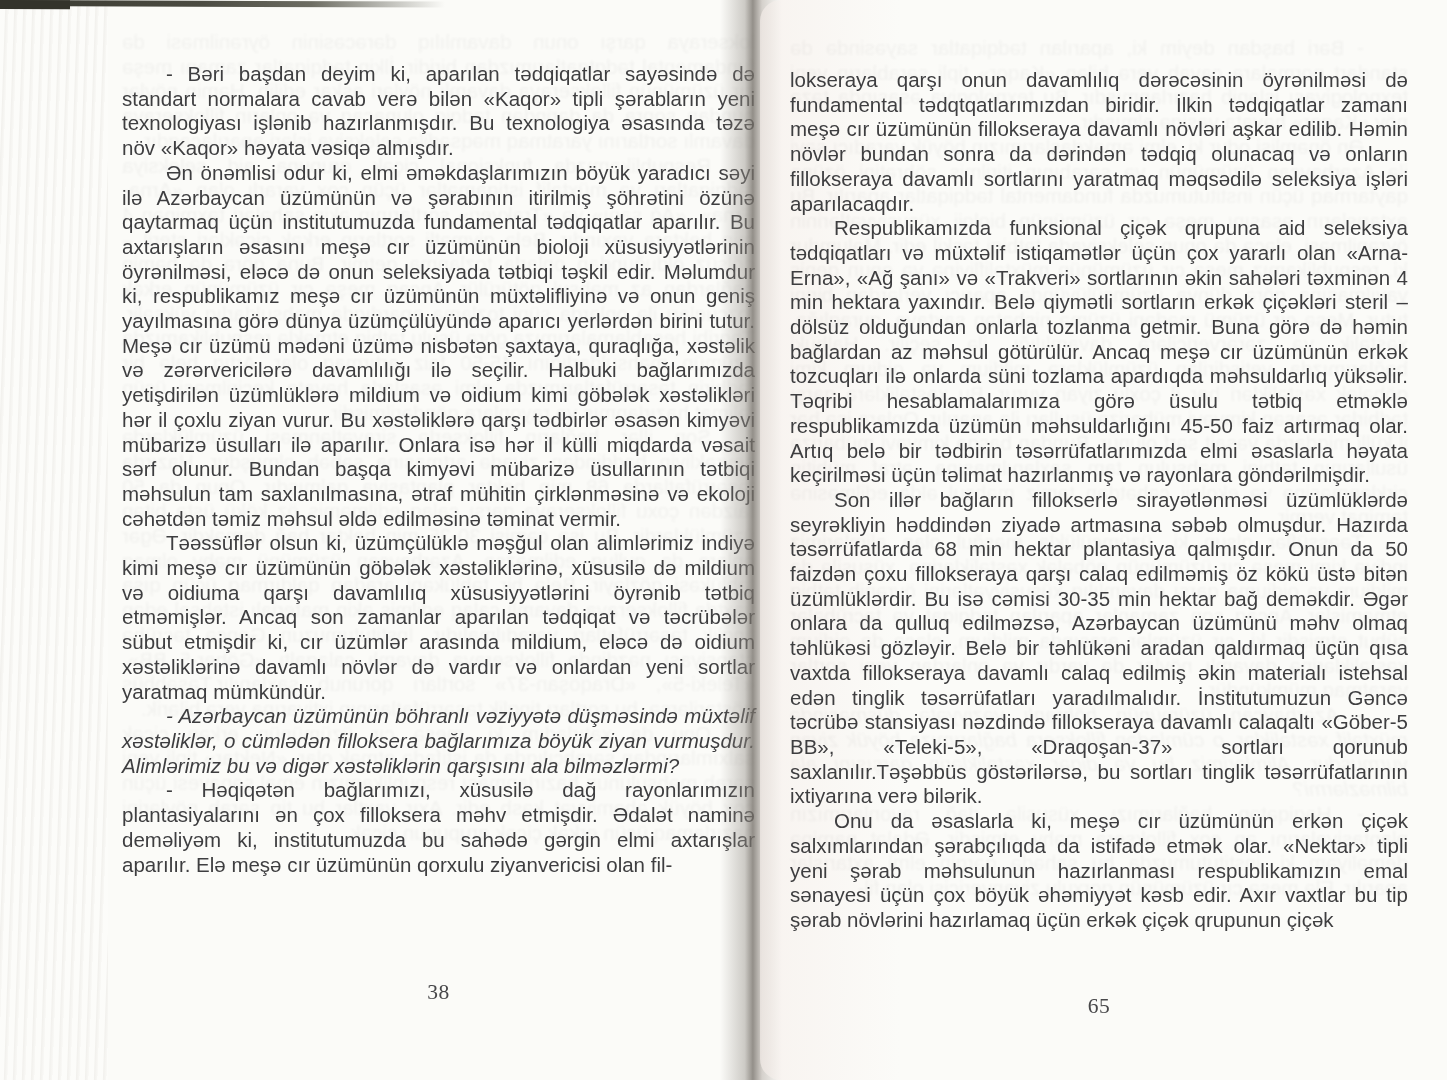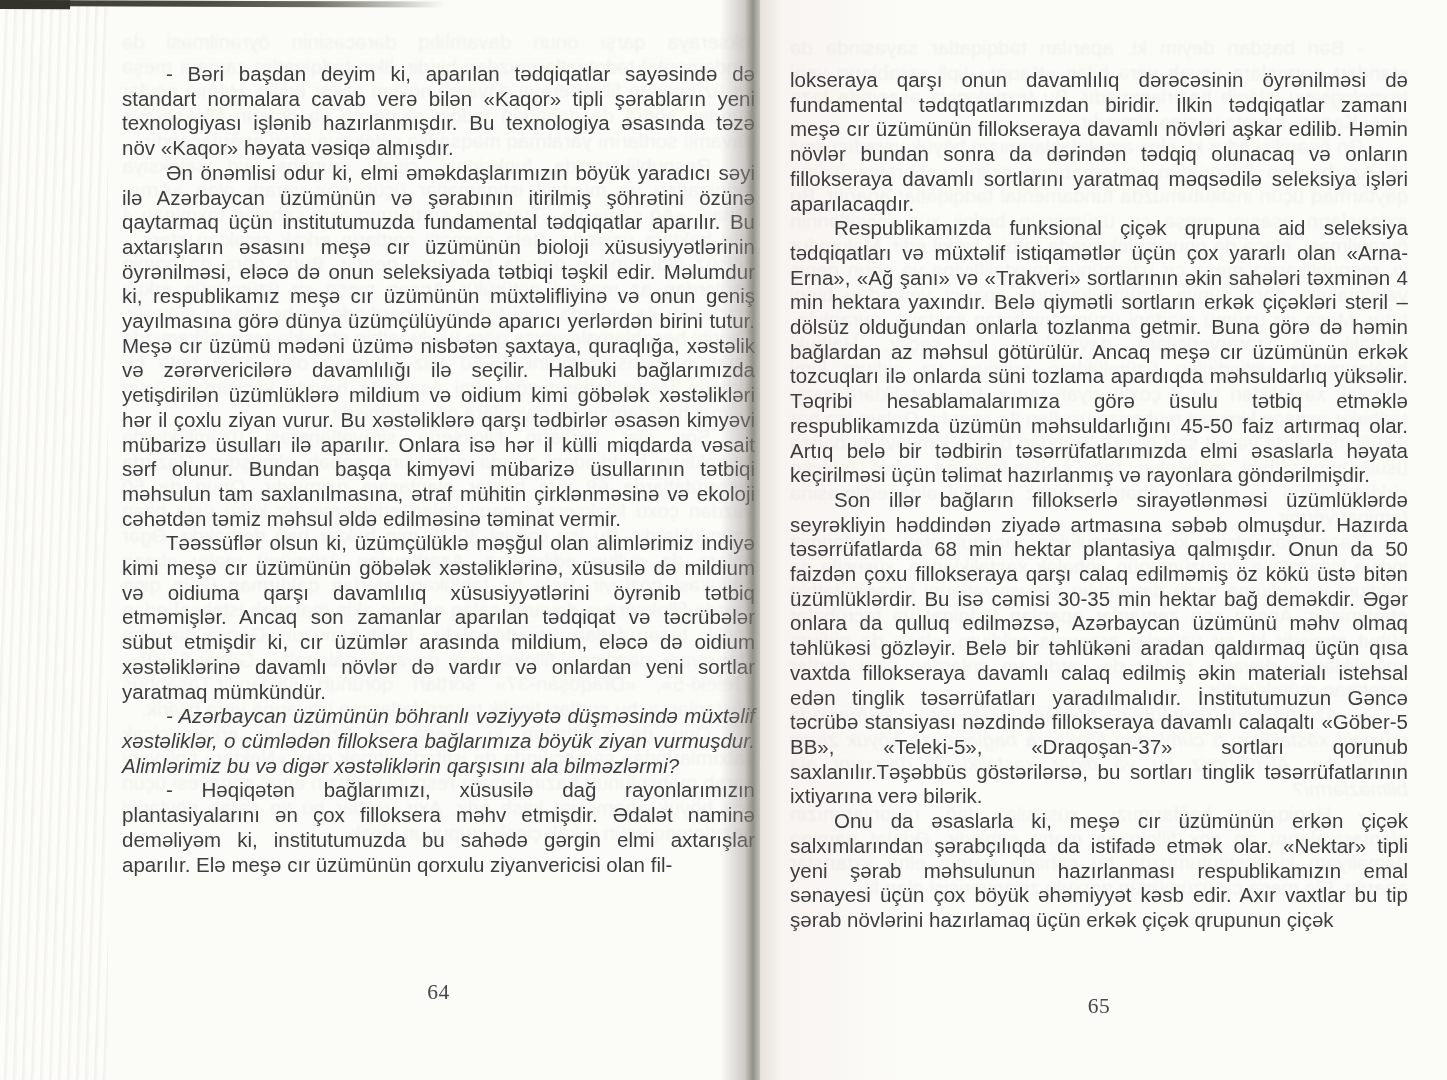--- a/index.html
+++ b/index.html
@@ -37,20 +37,21 @@
       rgba(148,143,136,.45) 40%,
       rgba(118,113,106,.78) 53%,
       rgba(156,146,138,.40) 68%,
       rgba(246,240,235,0) 100%);
   }
   .page{position:absolute;top:0;height:1080px;}
   .page.left{left:0;width:722px;}
   .page.right{
     left:760px;width:687px;
     background:linear-gradient(to right,rgba(246,239,235,.65) 0px,rgba(251,251,248,0) 140px);
+    border-radius:21px;
   }
   .text{
     position:absolute;
     color:var(--ink);
     font-size:20.5px;line-height:24.7px;
     text-align:justify;
     hyphens:none;
   }
   .page.left  .text{left:122px;top:62px;width:633px;}
   .page.right .text{left:30px;top:68px;width:618px;}
@@ -90,21 +91,21 @@
         <p class="para normal">Son illər bağların fillokserlə sirayətlənməsi üzümlüklərdə seyrəkliyin həddindən ziyadə artmasına səbəb olmuşdur. Hazırda təsərrüfatlarda 68 min hektar plantasiya qalmışdır. Onun da 50 faizdən çoxu fillokseraya qarşı calaq edilməmiş öz kökü üstə bitən üzümlüklərdir. Bu isə cəmisi 30-35 min hektar bağ deməkdir. Əgər onlara da qulluq edilməzsə, Azərbaycan üzümünü məhv olmaq təhlükəsi gözləyir. Belə bir təhlükəni aradan qaldırmaq üçün qısa vaxtda fillokseraya davamlı calaq edilmiş əkin materialı istehsal edən tinglik təsərrüfatları yaradılmalıdır. İnstitutumuzun Gəncə təcrübə stansiyası nəzdində fillokseraya davamlı calaqaltı «Göber-5 BB», «Teleki-5», «Draqoşan-37» sortları qorunub saxlanılır.Təşəbbüs göstərilərsə, bu sortları tinglik təsərrüfatlarının ixtiyarına verə bilərik.</p>
         <p class="para normal">Onu da xatırladım ki, meşə cır üzümünün erkən çiçək salxımlarından şərabçılıqda da istifadə etmək olar. «Nektar» tipli yeni şərab məhsulunun hazırlanması respublikamızın emal sənayesi üçün çox böyük əhəmiyyət kəsb edir. Axır vaxtlar bu tip şərab növlərini hazırlamaq üçün erkək çiçək qrupunun çiçək</p>
       </div>
     <div class="text">
         <p class="para normal">- Bəri başdan deyim ki, aparılan tədqiqatlar sayəsində də standart normalara cavab verə bilən «Kaqor» tipli şərabların yeni texnologiyası işlənib hazırlanmışdır. Bu texnologiya əsasında təzə növ «Kaqor» həyata vəsiqə almışdır.</p>
         <p class="para normal">Ən önəmlisi odur ki, elmi əməkdaşlarımızın böyük yaradıcı səyi ilə Azərbaycan üzümünün və şərabının itirilmiş şöhrətini özünə qaytarmaq üçün institutumuzda fundamental tədqiqatlar aparılır. Bu axtarışların əsasını meşə cır üzümünün bioloji xüsusiyyətlərinin öyrənilməsi, eləcə də onun seleksiyada tətbiqi təşkil edir. Məlumdur ki, respublikamız meşə cır üzümünün müxtəlifliyinə və onun geniş yayılmasına görə dünya üzümçülüyündə aparıcı yerlərdən birini tutur. Meşə cır üzümü mədəni üzümə nisbətən şaxtaya, quraqlığa, xəstəlik və zərərvericilərə davamlılığı ilə seçilir. Halbuki bağlarımızda yetişdirilən üzümlüklərə mildium və oidium kimi göbələk xəstəlikləri hər il çoxlu ziyan vurur. Bu xəstəliklərə qarşı tədbirlər əsasən kimyəvi mübarizə üsulları ilə aparılır. Onlara isə hər il külli miqdarda vəsait sərf olunur. Bundan başqa kimyəvi mübarizə üsullarının tətbiqi məhsulun tam saxlanılmasına, ətraf mühitin çirklənməsinə və ekoloji cəhətdən təmiz məhsul əldə edilməsinə təminat vermir.</p>
         <p class="para normal">Təəssüflər olsun ki, üzümçülüklə məşğul olan alimlərimiz indiyə kimi meşə cır üzümünün göbələk xəstəliklərinə, xüsusilə də mildium və oidiuma qarşı davamlılıq xüsusiyyətlərini öyrənib tətbiq etməmişlər. Ancaq son zamanlar aparılan tədqiqat və təcrübələr sübut etmişdir ki, cır üzümlər arasında mildium, eləcə də oidium xəstəliklərinə davamlı növlər də vardır və onlardan yeni sortlar yaratmaq mümkündür.</p>
         <p class="para italic">- Azərbaycan üzümünün böhranlı vəziyyətə düşməsində müxtəlif xəstəliklər, o cümlədən filloksera bağlarımıza böyük ziyan vurmuşdur. Alimlərimiz bu və digər xəstəliklərin qarşısını ala bilməzlərmi?</p>
         <p class="para normal">- Həqiqətən bağlarımızı, xüsusilə dağ rayonlarımızın plantasiyalarını ən çox filloksera məhv etmişdir. Ədalət naminə deməliyəm ki, institutumuzda bu sahədə gərgin elmi axtarışlar aparılır. Elə meşə cır üzümünün qorxulu ziyanvericisi olan fil-</p>
       </div>
-    <div class="pagenum">64</div>
+    <div class="pagenum">38</div>
   </div>
 
   <div class="gutter"></div>
 
   <div class="page right">
     <div class="ghost">
         <p class="para normal">- Bəri başdan deyim ki, aparılan tədqiqatlar sayəsində də standart normalara cavab verə bilən «Kaqor» tipli şərabların yeni texnologiyası işlənib hazırlanmışdır. Bu texnologiya əsasında təzə növ «Kaqor» həyata vəsiqə almışdır.</p>
         <p class="para normal">Ən önəmlisi odur ki, elmi əməkdaşlarımızın böyük yaradıcı səyi ilə Azərbaycan üzümünün və şərabının itirilmiş şöhrətini özünə qaytarmaq üçün institutumuzda fundamental tədqiqatlar aparılır. Bu axtarışların əsasını meşə cır üzümünün bioloji xüsusiyyətlərinin öyrənilməsi, eləcə də onun seleksiyada tətbiqi təşkil edir. Məlumdur ki, respublikamız meşə cır üzümünün müxtəlifliyinə və onun geniş yayılmasına görə dünya üzümçülüyündə aparıcı yerlərdən birini tutur. Meşə cır üzümü mədəni üzümə nisbətən şaxtaya, quraqlığa, xəstəlik və zərərvericilərə davamlılığı ilə seçilir. Halbuki bağlarımızda yetişdirilən üzümlüklərə mildium və oidium kimi göbələk xəstəlikləri hər il çoxlu ziyan vurur. Bu xəstəliklərə qarşı tədbirlər əsasən kimyəvi mübarizə üsulları ilə aparılır. Onlara isə hər il külli miqdarda vəsait sərf olunur. Bundan başqa kimyəvi mübarizə üsullarının tətbiqi məhsulun tam saxlanılmasına, ətraf mühitin çirklənməsinə və ekoloji cəhətdən təmiz məhsul əldə edilməsinə təminat vermir.</p>
         <p class="para normal">Təəssüflər olsun ki, üzümçülüklə məşğul olan alimlərimiz indiyə kimi meşə cır üzümünün göbələk xəstəliklərinə, xüsusilə də mildium və oidiuma qarşı davamlılıq xüsusiyyətlərini öyrənib tətbiq etməmişlər. Ancaq son zamanlar aparılan tədqiqat və təcrübələr sübut etmişdir ki, cır üzümlər arasında mildium, eləcə də oidium xəstəliklərinə davamlı növlər də vardır və onlardan yeni sortlar yaratmaq mümkündür.</p>
         <p class="para italic">- Azərbaycan üzümünün böhranlı vəziyyətə düşməsində müxtəlif xəstəliklər, o cümlədən filloksera bağlarımıza böyük ziyan vurmuşdur. Alimlərimiz bu və digər xəstəliklərin qarşısını ala bilməzlərmi?</p>

